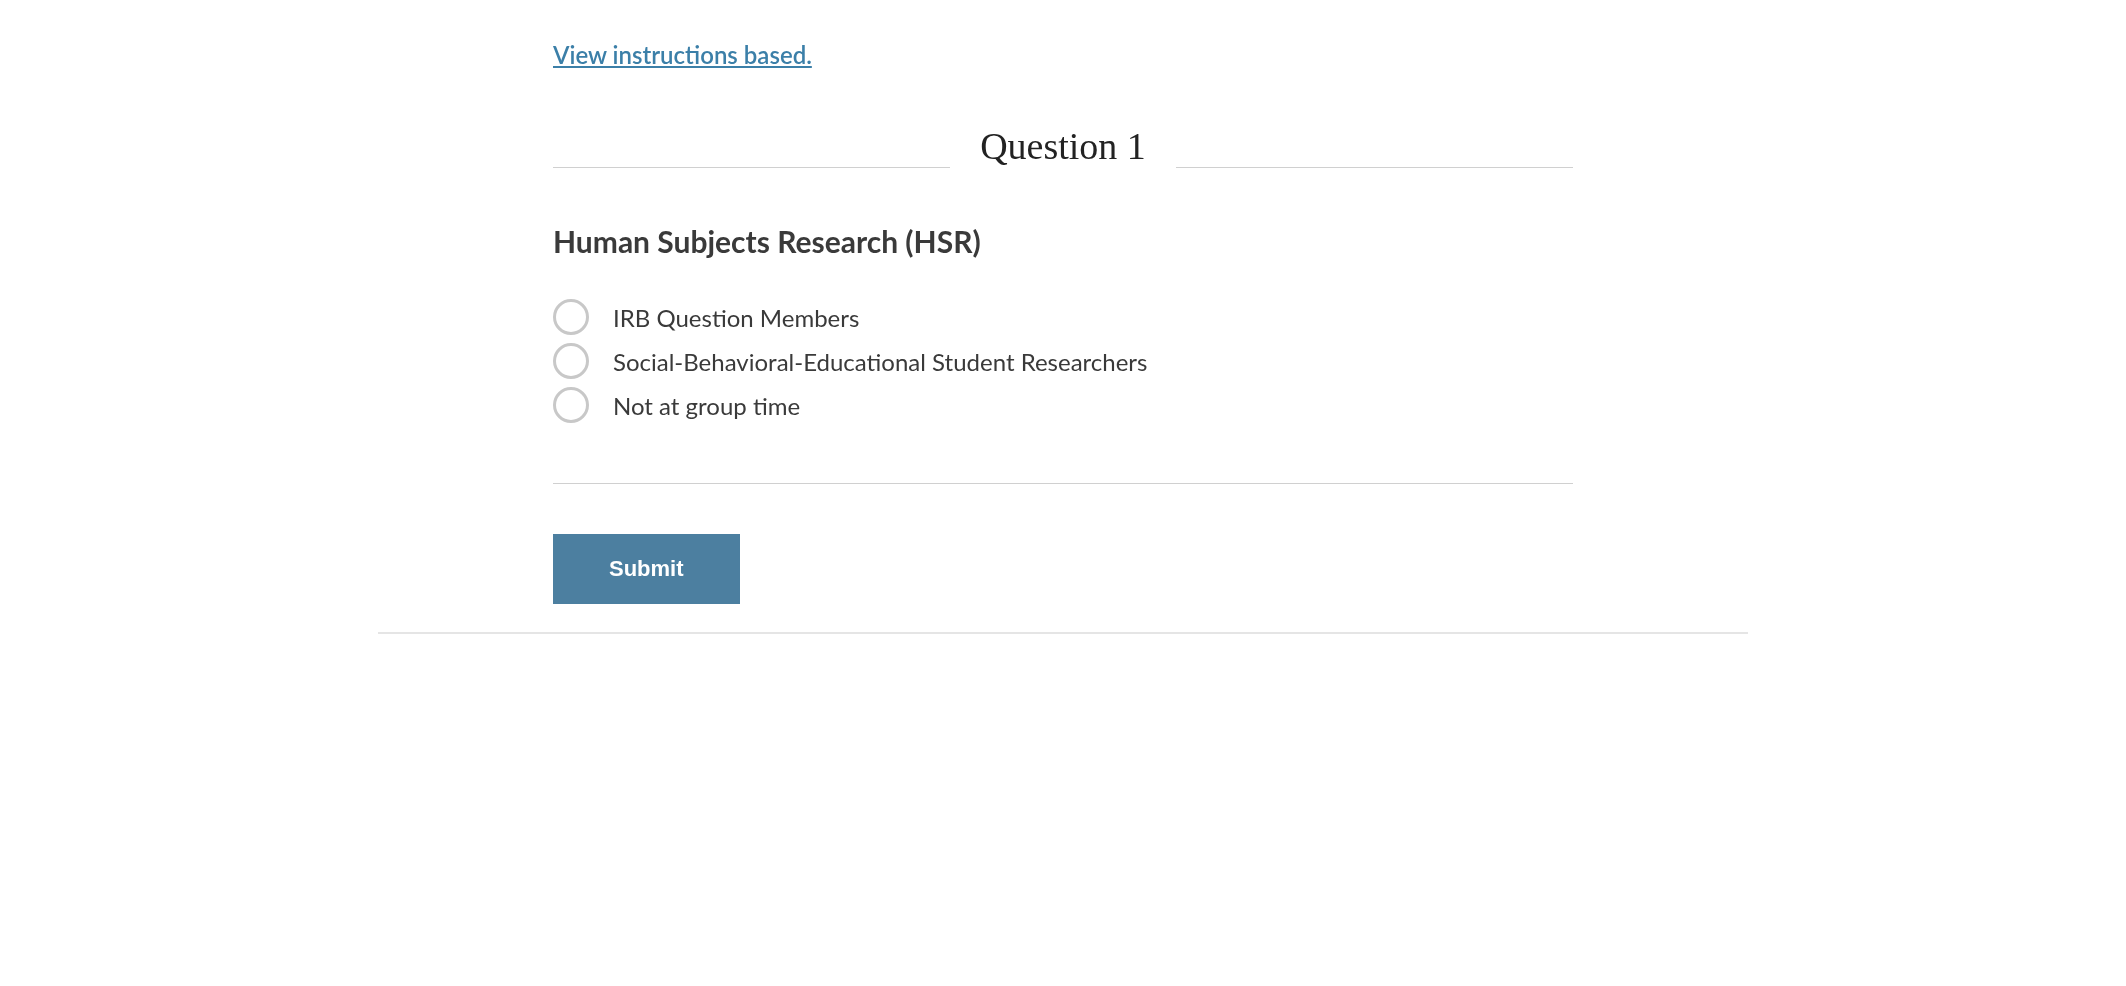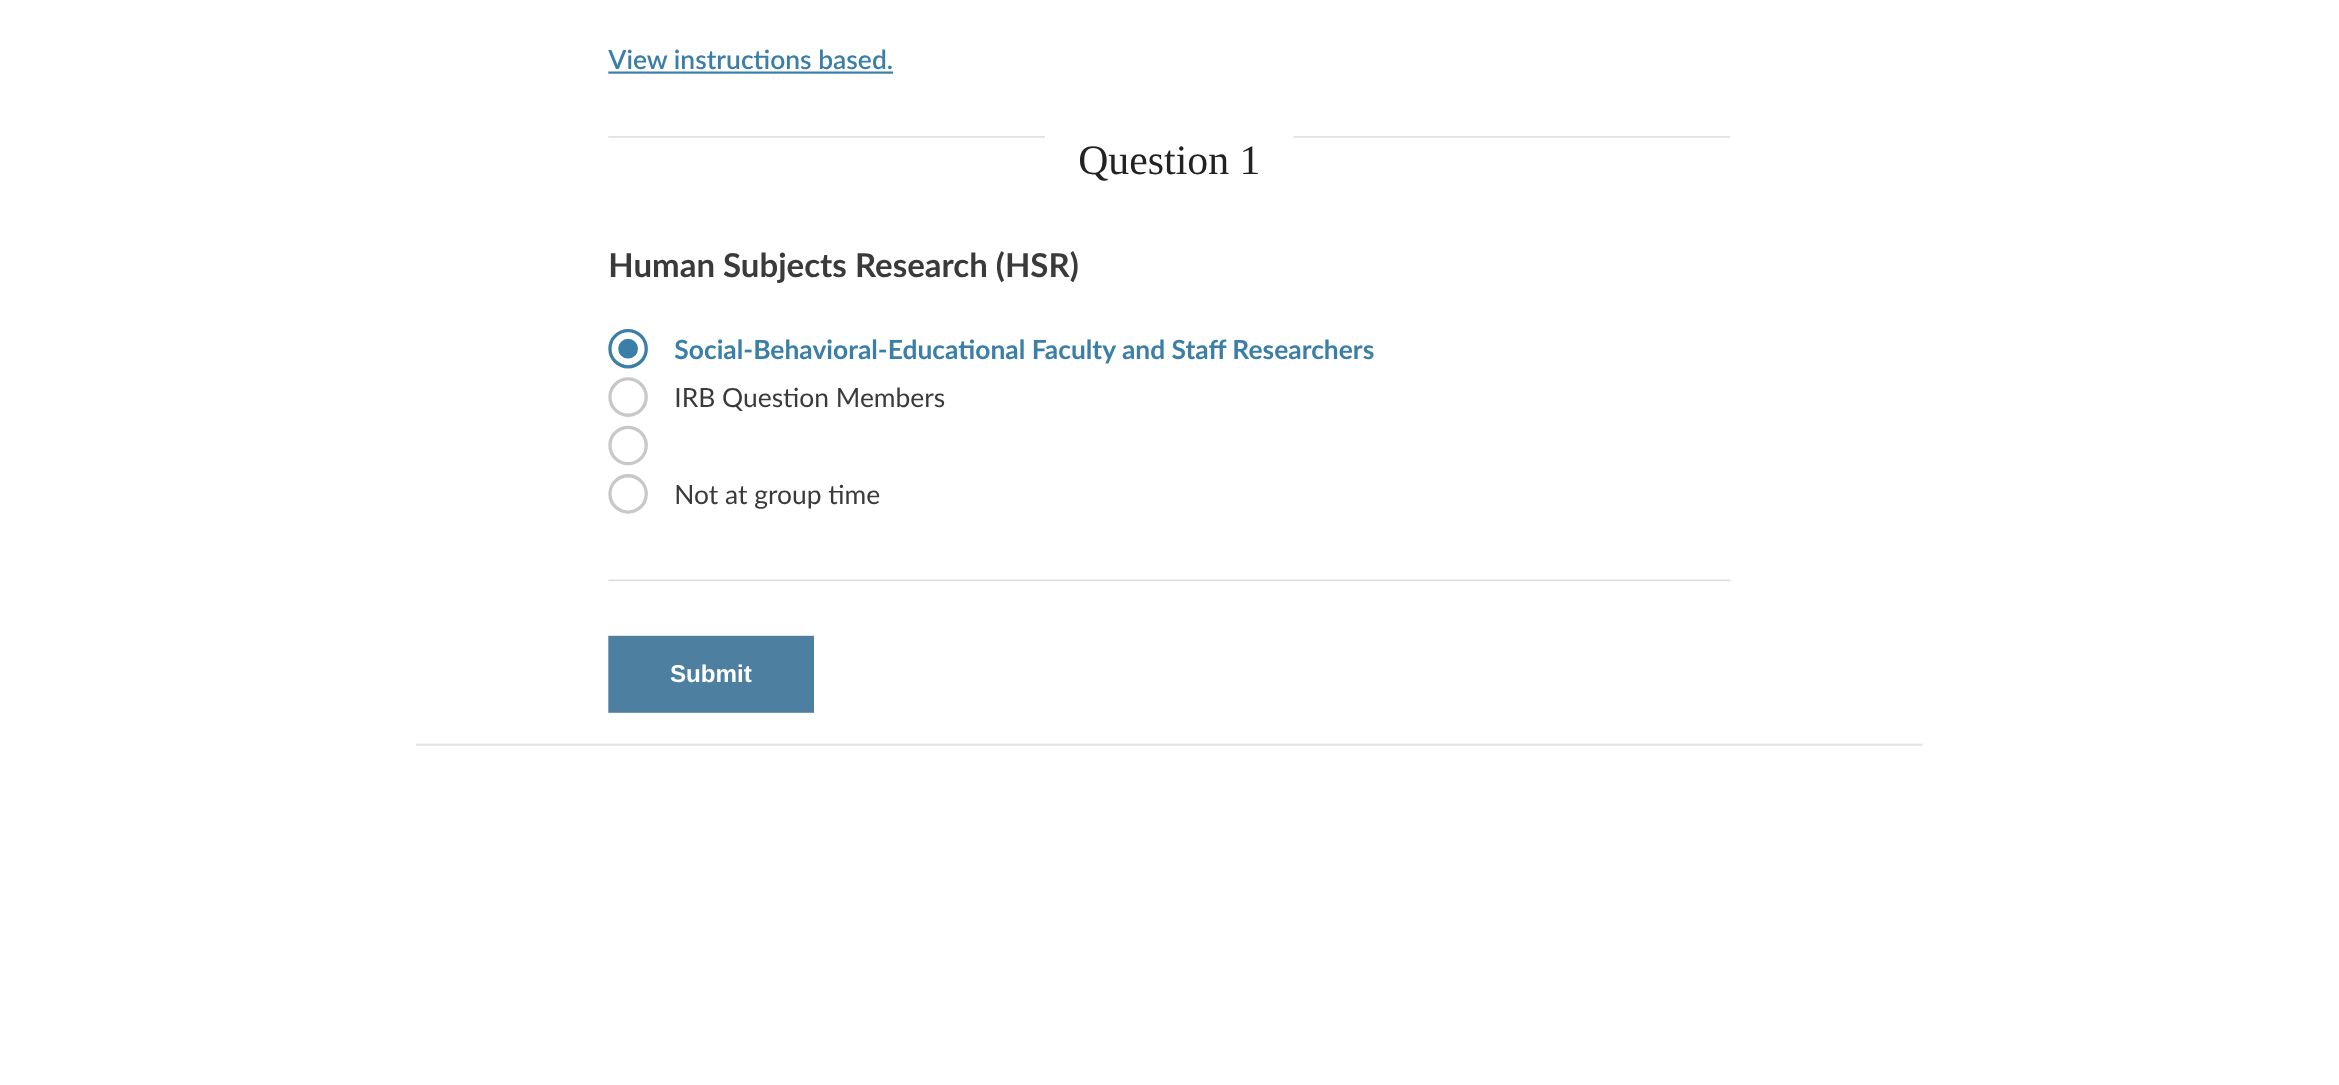--- a/index.html
+++ b/index.html
@@ -21,21 +21,21 @@
       color: #3B7FA8;
       font-size: 24px;
       font-weight: 600;
       text-decoration: underline;
       display: inline-block;
       margin-bottom: 55px;
       cursor: pointer;
     }
     .question-header {
       display: flex;
-      align-items: flex-start;
+      align-items: flex-end;
       margin-bottom: 55px;
     }
     .question-header::before,
     .question-header::after {
       content: '';
       flex: 1;
       height: 1px;
       background: #d0d0d0;
     }
     .question-title {
@@ -129,36 +129,31 @@
     <a class="instructions-link">View instructions based.</a>
 
     <div class="question-header">
       <h1 class="question-title">Question 1</h1>
     </div>
 
     <h2 class="section-title">Human Subjects Research (HSR)</h2>
 
 
     <div class="radio-group" id="radio-group">
-        <div class="radio-option selected">
-          <span class="radio-circle">
-            <span class="radio-circle-inner"></span>
-          </span>
-          <span class="radio-label">Social-Behavioral-Educational Faculty and Staff Researchers</span>
-        </div>
         <div class="radio-option">
           <span class="radio-circle">
             <span class="radio-circle-inner"></span>
           </span>
           <span class="radio-label">IRB Question Members</span>
         </div>
         <div class="radio-option">
           <span class="radio-circle">
             <span class="radio-circle-inner"></span>
           </span>
+          <span class="radio-label">Social-Behavioral-Educational Student Researchers</span>
         </div>
         <div class="radio-option">
           <span class="radio-circle">
             <span class="radio-circle-inner"></span>
           </span>
           <span class="radio-label">Not at group time</span>
         </div>
       </div>
 
     <div class="divider"></div>

